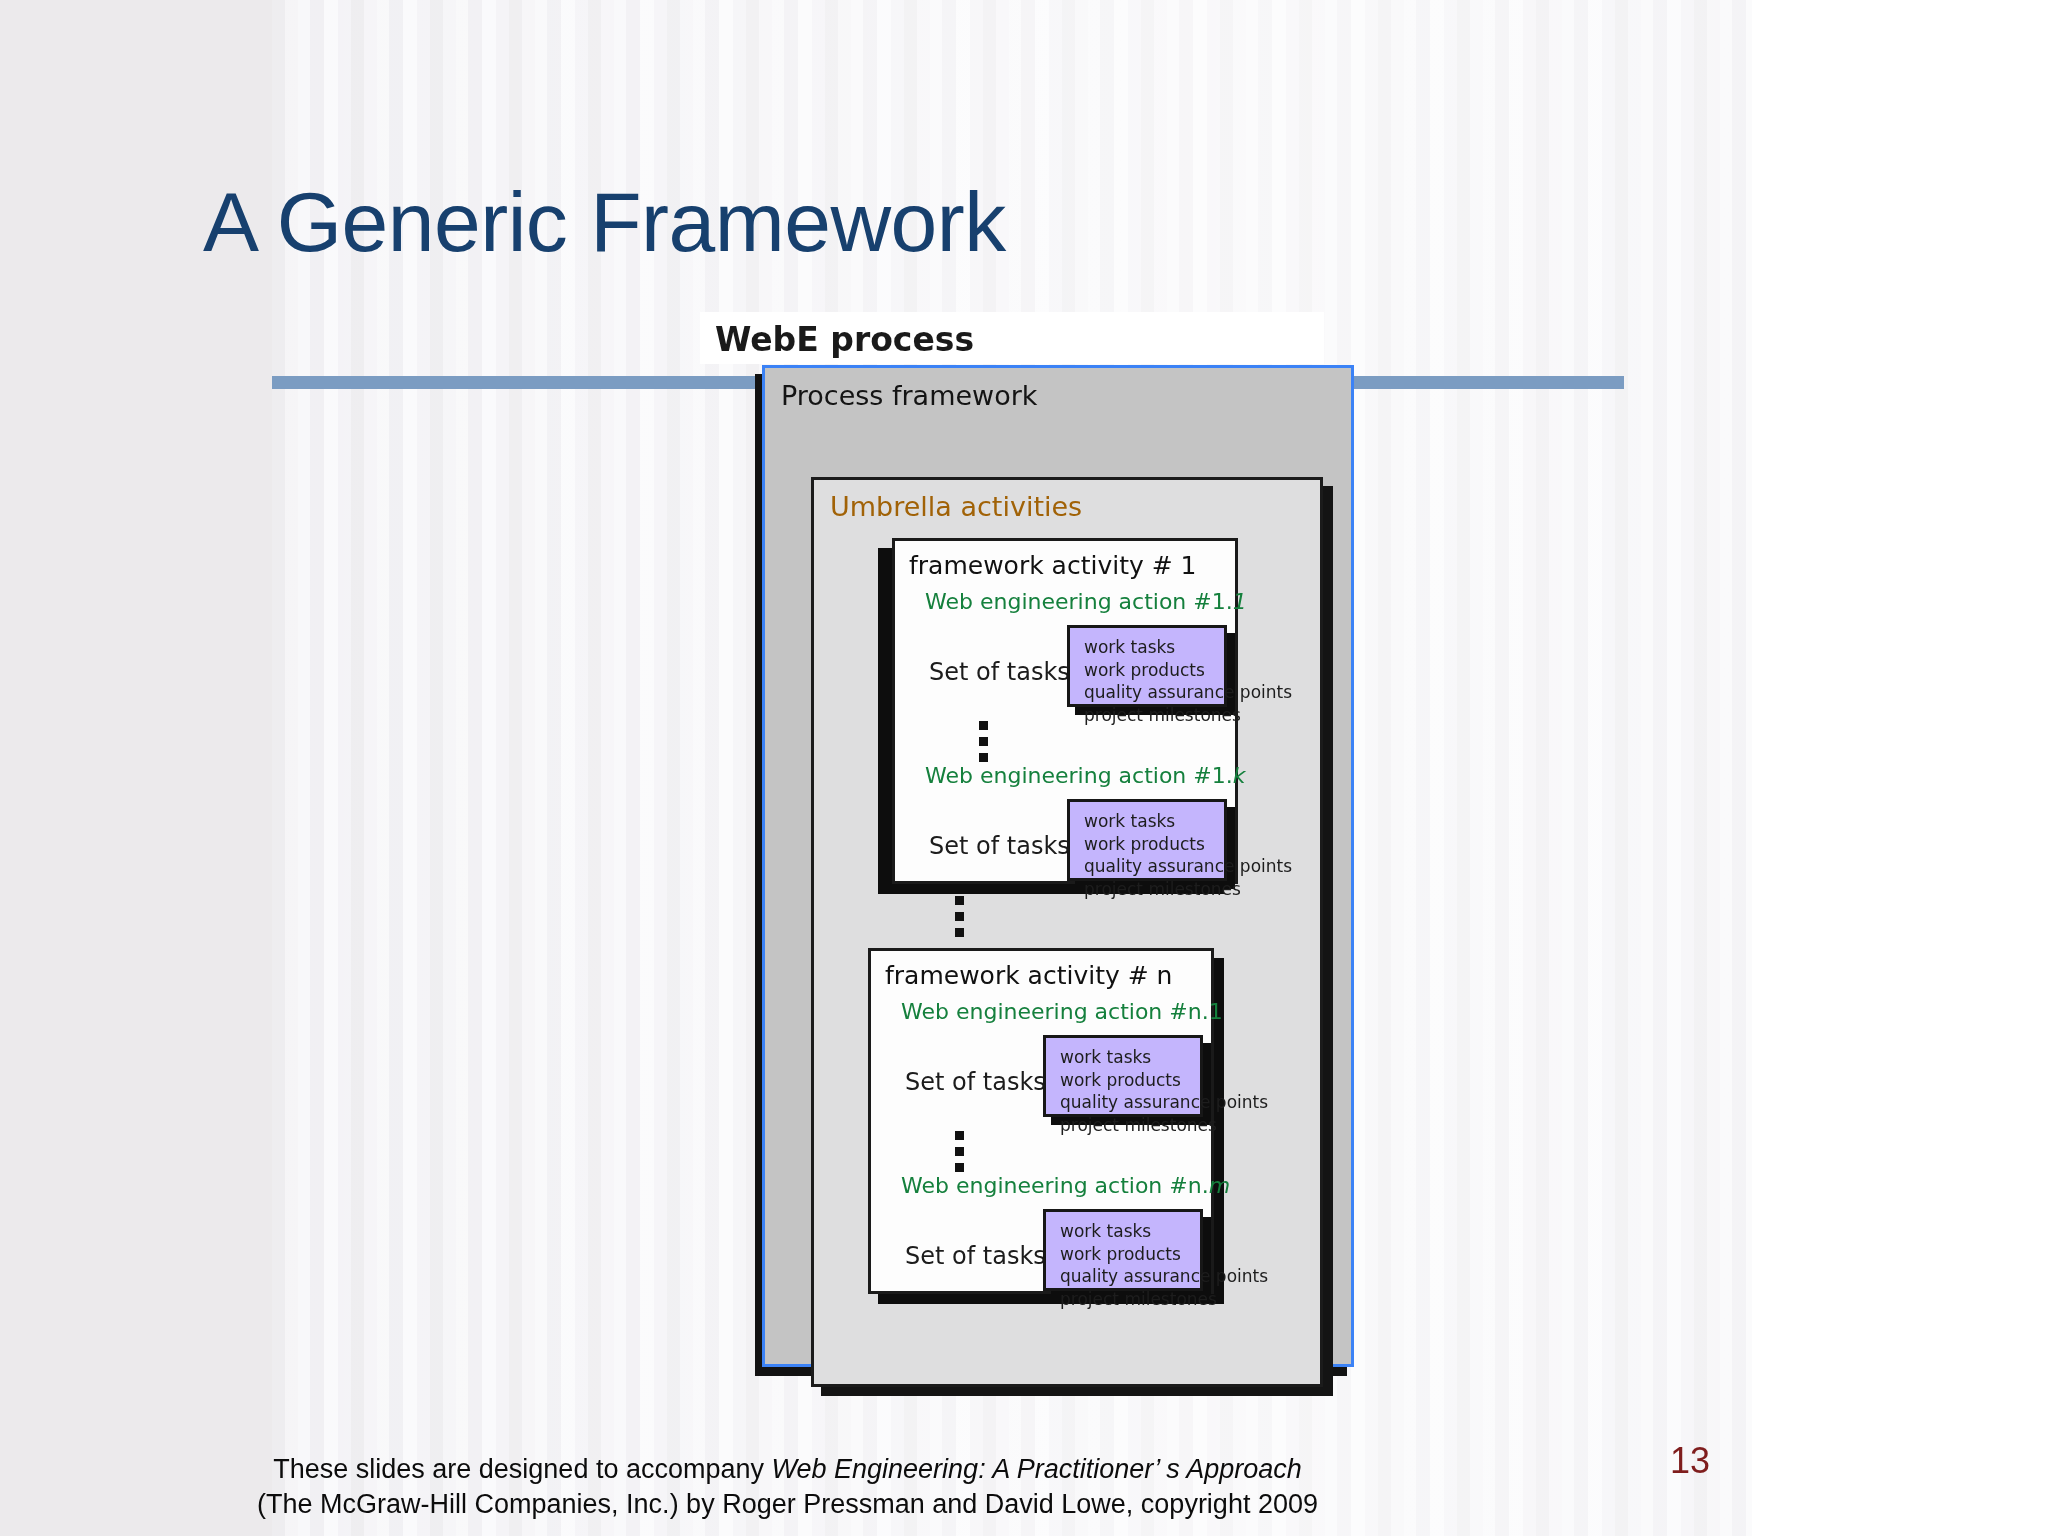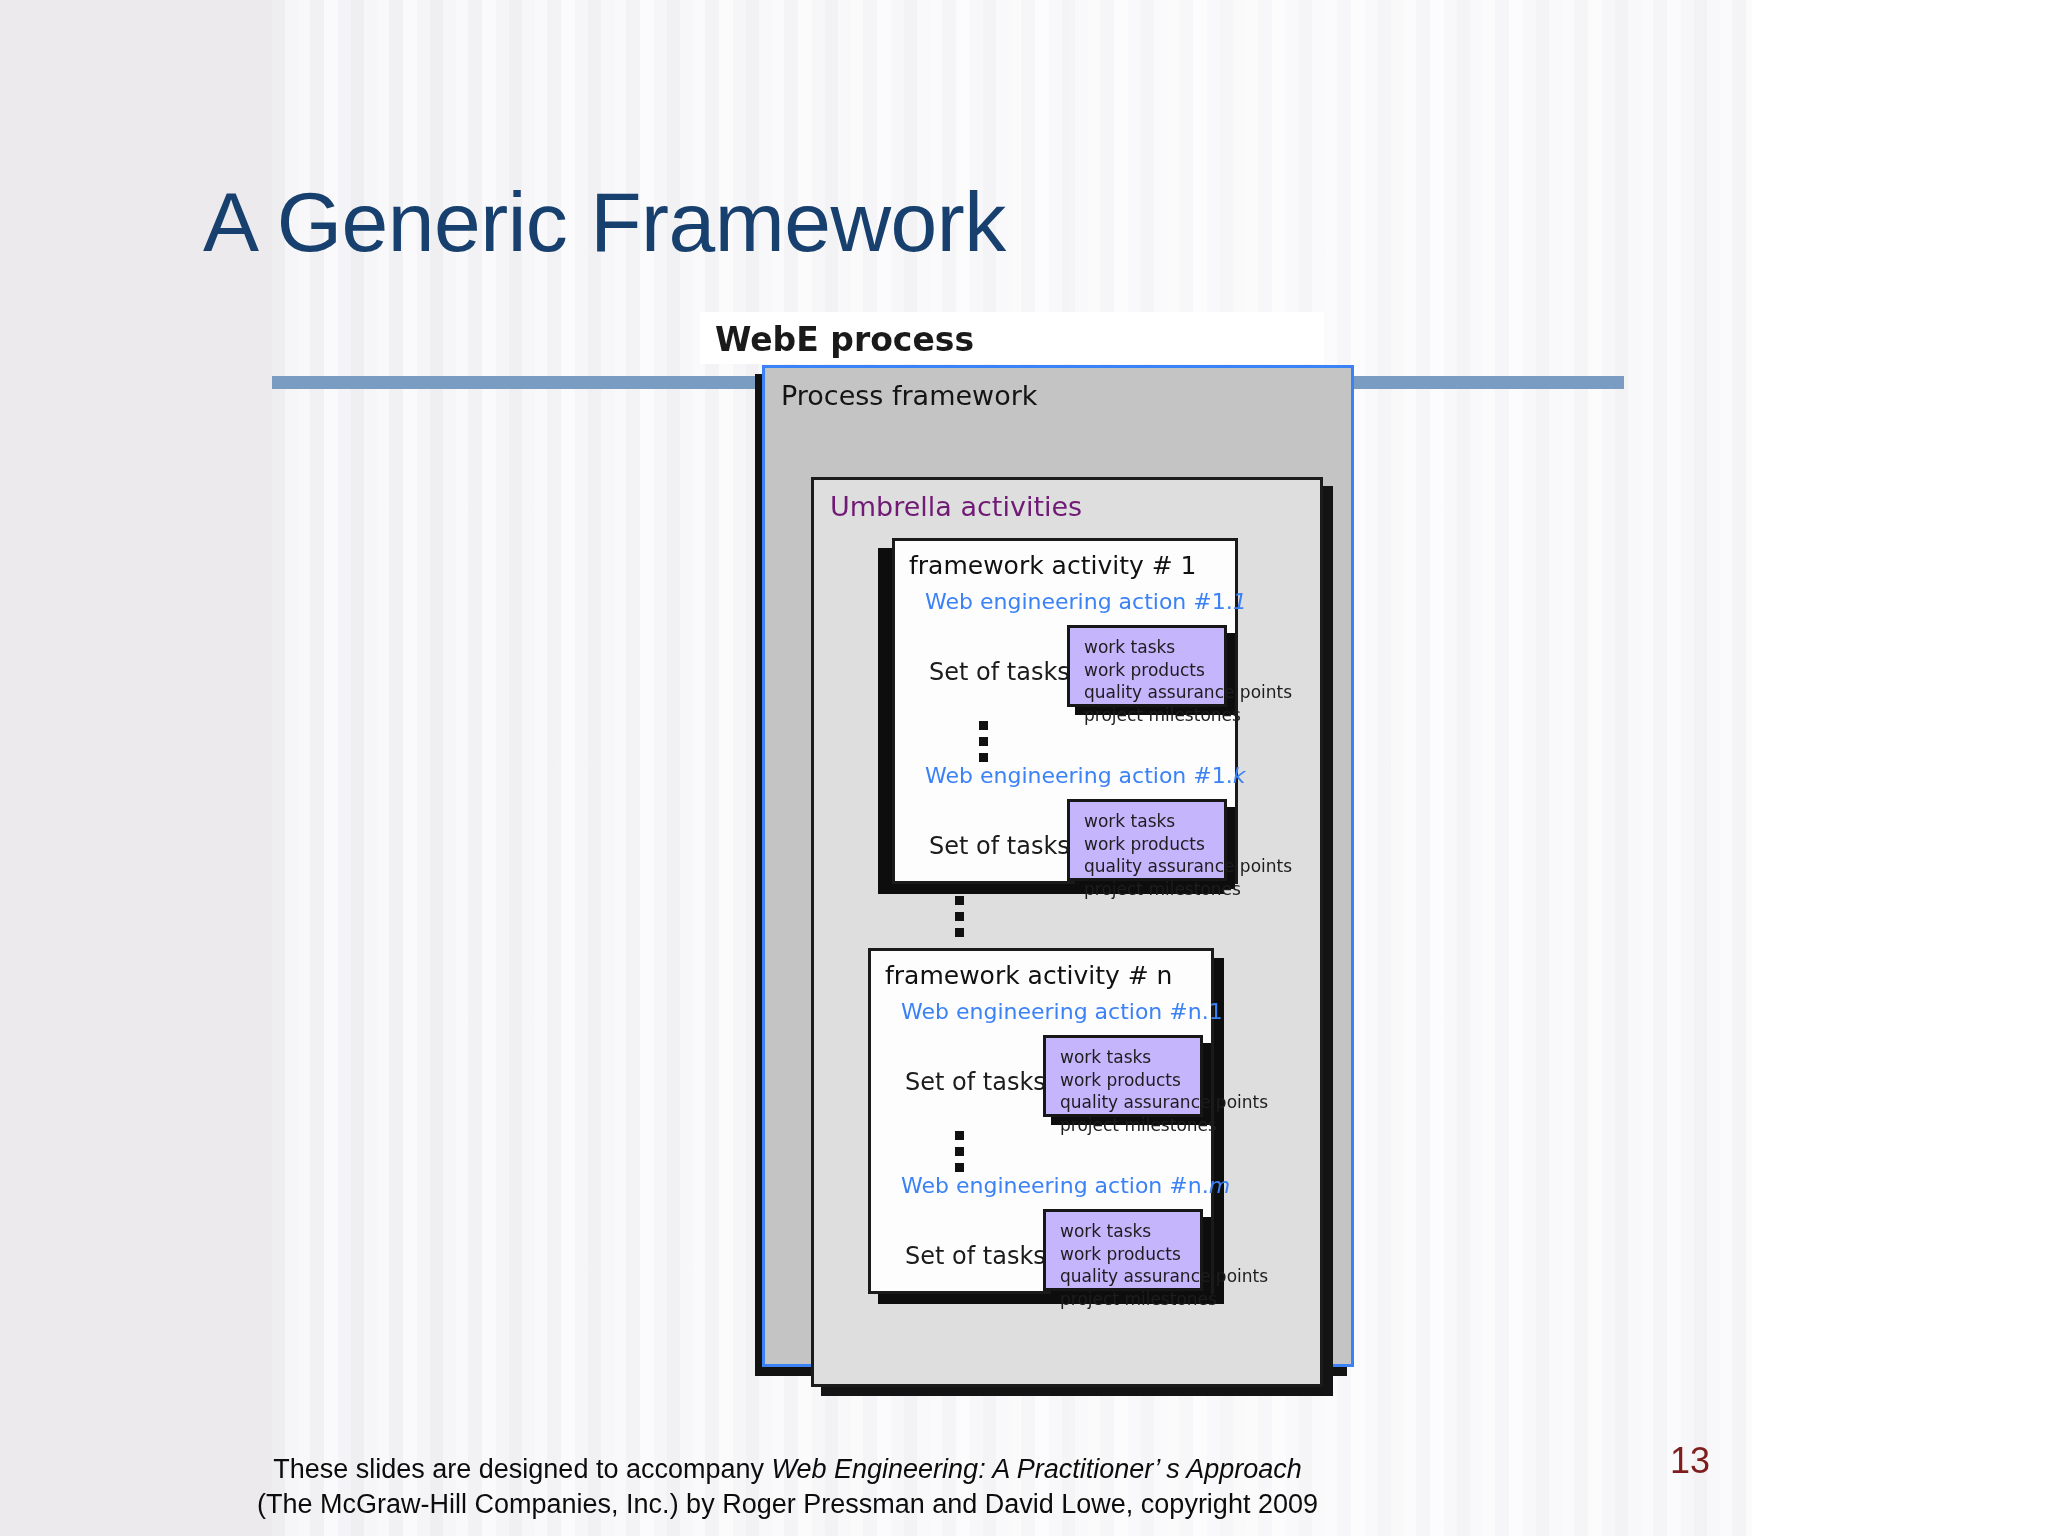--- a/index.html
+++ b/index.html
@@ -150,21 +150,21 @@
     height: 910px;
     background: #dededf;
     border: 3px solid #1b1b1b;
     box-sizing: border-box;
   }
   .ua-label {
     position: absolute;
     left: 16px;
     top: 11px;
     font-size: 27px;
-    color: #701a75;
+    color: #a16207;
     white-space: nowrap;
   }
 
   
   .fa-shadow {
     position: absolute;
     background: #0d0d0d;
   }
   .fa-box {
     position: absolute;
@@ -177,21 +177,21 @@
     left: 14px;
     top: 10px;
     font-size: 25px;
     color: #111;
     white-space: nowrap;
   }
 
   .action-title {
     position: absolute;
     font-size: 22px;
-    color: #3b82f6;
+    color: #15803d;
     white-space: nowrap;
   }
   .action-title .ital { font-style: italic; }
 
   .set-of-tasks {
     position: absolute;
     font-size: 24px;
     color: #1c1c1c;
     white-space: nowrap;
   }

